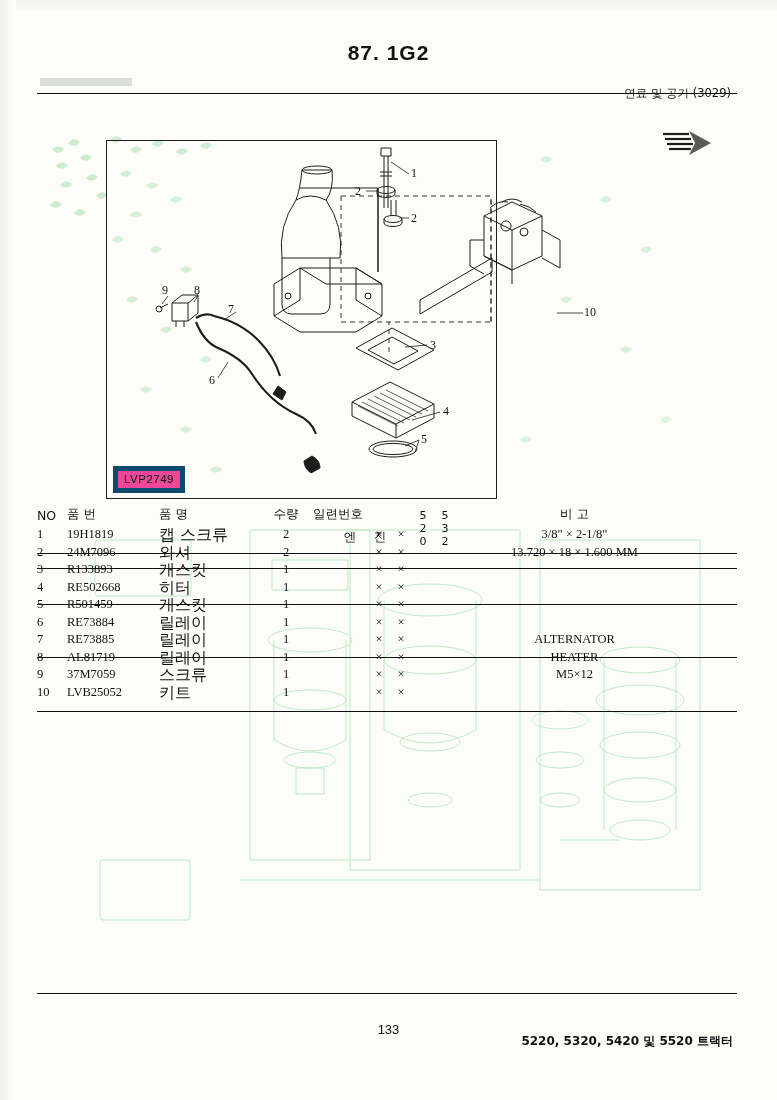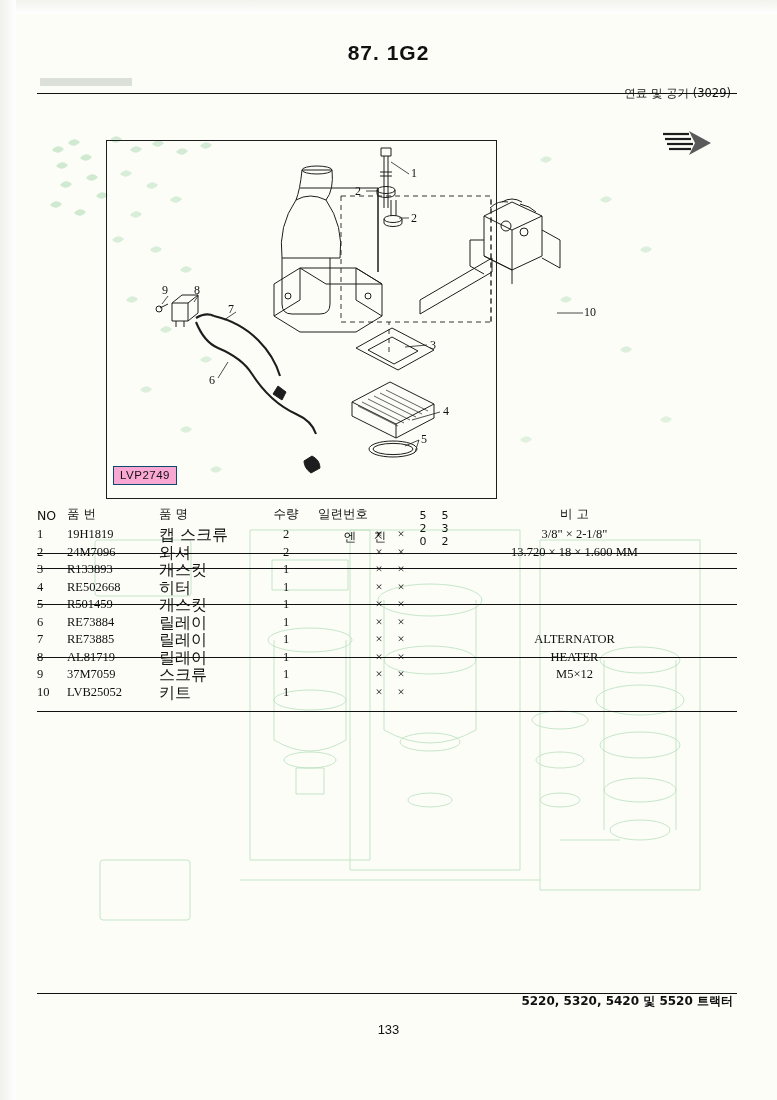--- a/index.html
+++ b/index.html
@@ -67,27 +67,27 @@
     position: absolute;
     right: 62px;
     top: 128px;
     width: 54px;
     height: 30px;
   }
   .code-badge {
     position: absolute;
     left: 113px;
     top: 466px;
-    border: 1px solid #0c4a6e;
+    border: 5px solid #0c4a6e;
     padding: 2px 6px 3px 6px;
     font-family: "Liberation Sans", sans-serif;
     font-size: 11.5px;
     letter-spacing: .5px;
     color: #111;
-    background: #f9a8d4;
+    background: #ec4899;
   }
   .callout {
     position: absolute;
     font-family: "Liberation Serif", serif;
     font-size: 12px;
     color: #111;
   }
   
   .table-wrap {
     position: absolute;
@@ -129,36 +129,36 @@
   .rule-thin {
     position: absolute;
     left: 37px;
     width: 700px;
     border-top: 0.8px solid #111;
   }
   .c-no     { width: 30px; text-align: left; padding-right: 7px; }
   .c-pn     { width: 92px; text-align: left; }
   .c-name   { width: 105px; text-align: left; font-family: "DejaVu Sans", sans-serif; font-size: 16px;}
   .c-qty    { width: 44px; text-align: center; margin-top: 41px; }
-  .c-serial { width: 60px; text-align: right; }
+  .c-serial { width: 60px; text-align: center; }
   .c-m1     { width: 22px; text-align: center; }
   .c-m2     { width: 22px; text-align: center; }
   .c-remark { text-align: center; padding-left: 4px; }
   .rows td { height: 17.5px; line-height: 17.5px; }
   
   .footer-rule {
     position: absolute;
     top: 993px;
     left: 37px;
     width: 700px;
     border-top: 1.6px solid #111;
   }
   .footer-right {
     position: absolute;
-    top: 993px;
+    top: 1033px;
     right: 44px;
     font-family: "DejaVu Sans", sans-serif;
     font-size: 12px;
     font-weight: bold;
     color: #111;
   }
   .page-number {
     position: absolute;
     top: 1022px;
     left: 0;

